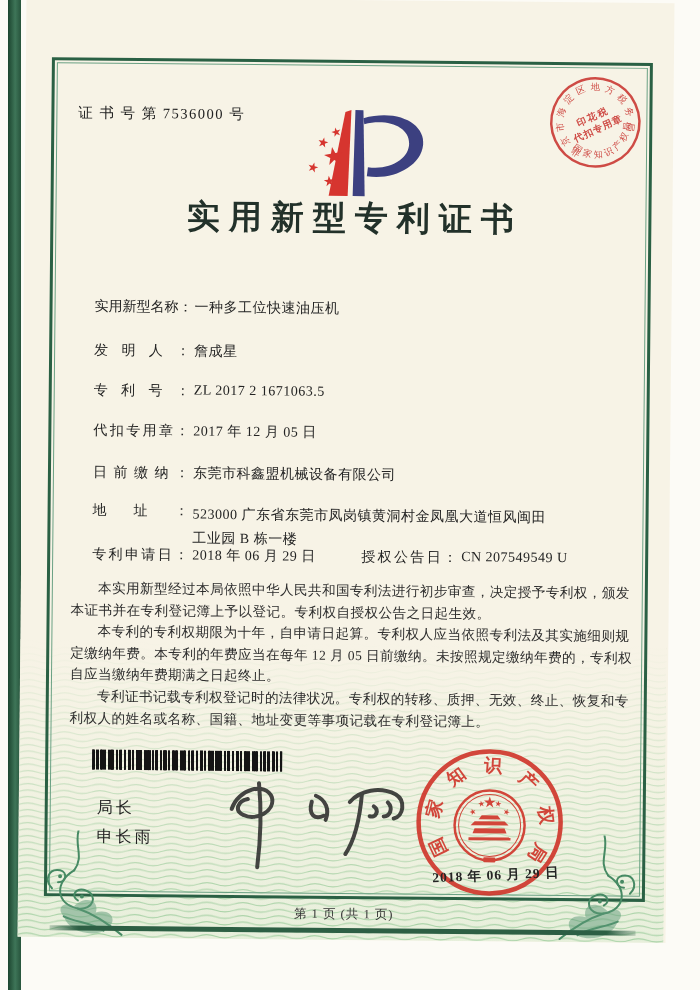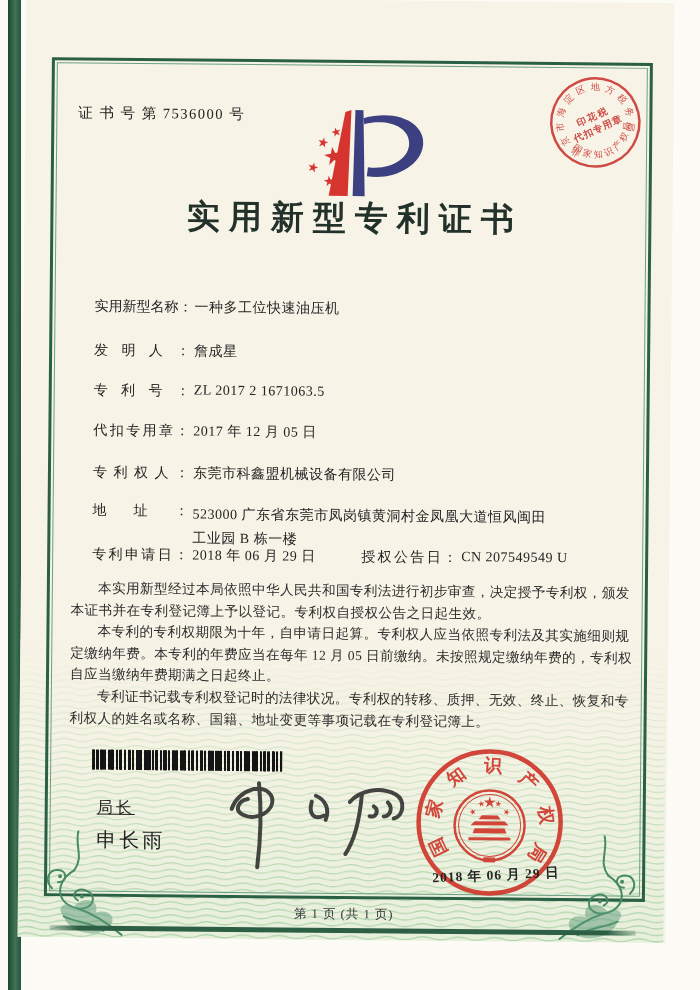--- a/index.html
+++ b/index.html
@@ -23,22 +23,22 @@
   .addr-lines{margin-left:4px;line-height:24px;letter-spacing:.5px;white-space:normal;width:450px;}
   .grant2{position:absolute;left:269px;top:0;display:flex;white-space:nowrap;}
   .body-block{position:absolute;left:50px;top:580px;width:564px;font-size:13.6px;line-height:21.6px;
               color:#2d2d2d;letter-spacing:.4px;}
   .body-block p{margin:0;text-indent:2em;}
   .barcode{position:absolute;left:73px;top:752px;width:190px;height:20px;
      background:
        repeating-linear-gradient(90deg,#141414 0 2px,rgba(0,0,0,0) 2px 4px),
        repeating-linear-gradient(90deg,#141414 0 3px,rgba(0,0,0,0) 3px 9px),
        repeating-linear-gradient(90deg,rgba(0,0,0,0) 0 6px,#141414 6px 7px,rgba(0,0,0,0) 7px 13px);}
-  .signer-title{position:absolute;left:78px;top:800px;font-size:16px;letter-spacing:3px;color:#222;text-decoration:underline;}
-  .signer-name{position:absolute;left:78px;top:829px;font-size:20px;letter-spacing:3px;color:#222;font-family:Liberation Mono, monospace;}
+  .signer-title{position:absolute;left:78px;top:800px;font-size:16px;letter-spacing:3px;color:#222;}
+  .signer-name{position:absolute;left:78px;top:829px;font-size:16px;letter-spacing:3px;color:#222;font-family:Liberation Mono, monospace;}
   .signature{position:absolute;left:185px;top:772px;}
   .office-seal{position:absolute;left:386px;top:736px;}
   .flourish{position:absolute;top:833px;}
   .flourish.left{left:16px;}
   .flourish.right{left:540px;transform:scaleX(-1);}
   .bottom-edge{position:absolute;left:32px;top:928px;width:586px;height:4.5px;
      background:linear-gradient(90deg,rgba(45,95,68,.25),#2d5f44 5%,#2d5f44 95%,rgba(45,95,68,.25));}
   .footer{position:absolute;left:26px;top:906px;width:600px;text-align:center;
           font-size:12.5px;letter-spacing:1px;color:#333;}
   svg text{font-family:"Liberation Serif","DejaVu Serif",serif;}
@@ -130,21 +130,21 @@
     </div>
     <div class="row" style="top:384px">
       <span class="flabel">专利号：</span>
       <span class="fvalue">ZL 2017 2 1671063.5</span>
     </div>
     <div class="row" style="top:424px">
       <span class="flabel">代扣专用章：</span>
       <span class="fvalue">2017 年 12 月 05 日</span>
     </div>
     <div class="row" style="top:466px">
-      <span class="flabel">专利权人：</span>
+      <span class="flabel">日前缴纳：</span>
       <span class="fvalue">东莞市科鑫盟机械设备有限公司</span>
     </div>
     <div class="row" style="top:504px">
       <span class="flabel">地址：</span>
       <span class="addr-lines">
         <span>523000 广东省东莞市凤岗镇黄洞村金凤凰大道恒风闽田</span><br>
         <span>工业园 B 栋一楼</span>
       </span>
     </div>
     <div class="row" style="top:548px">

